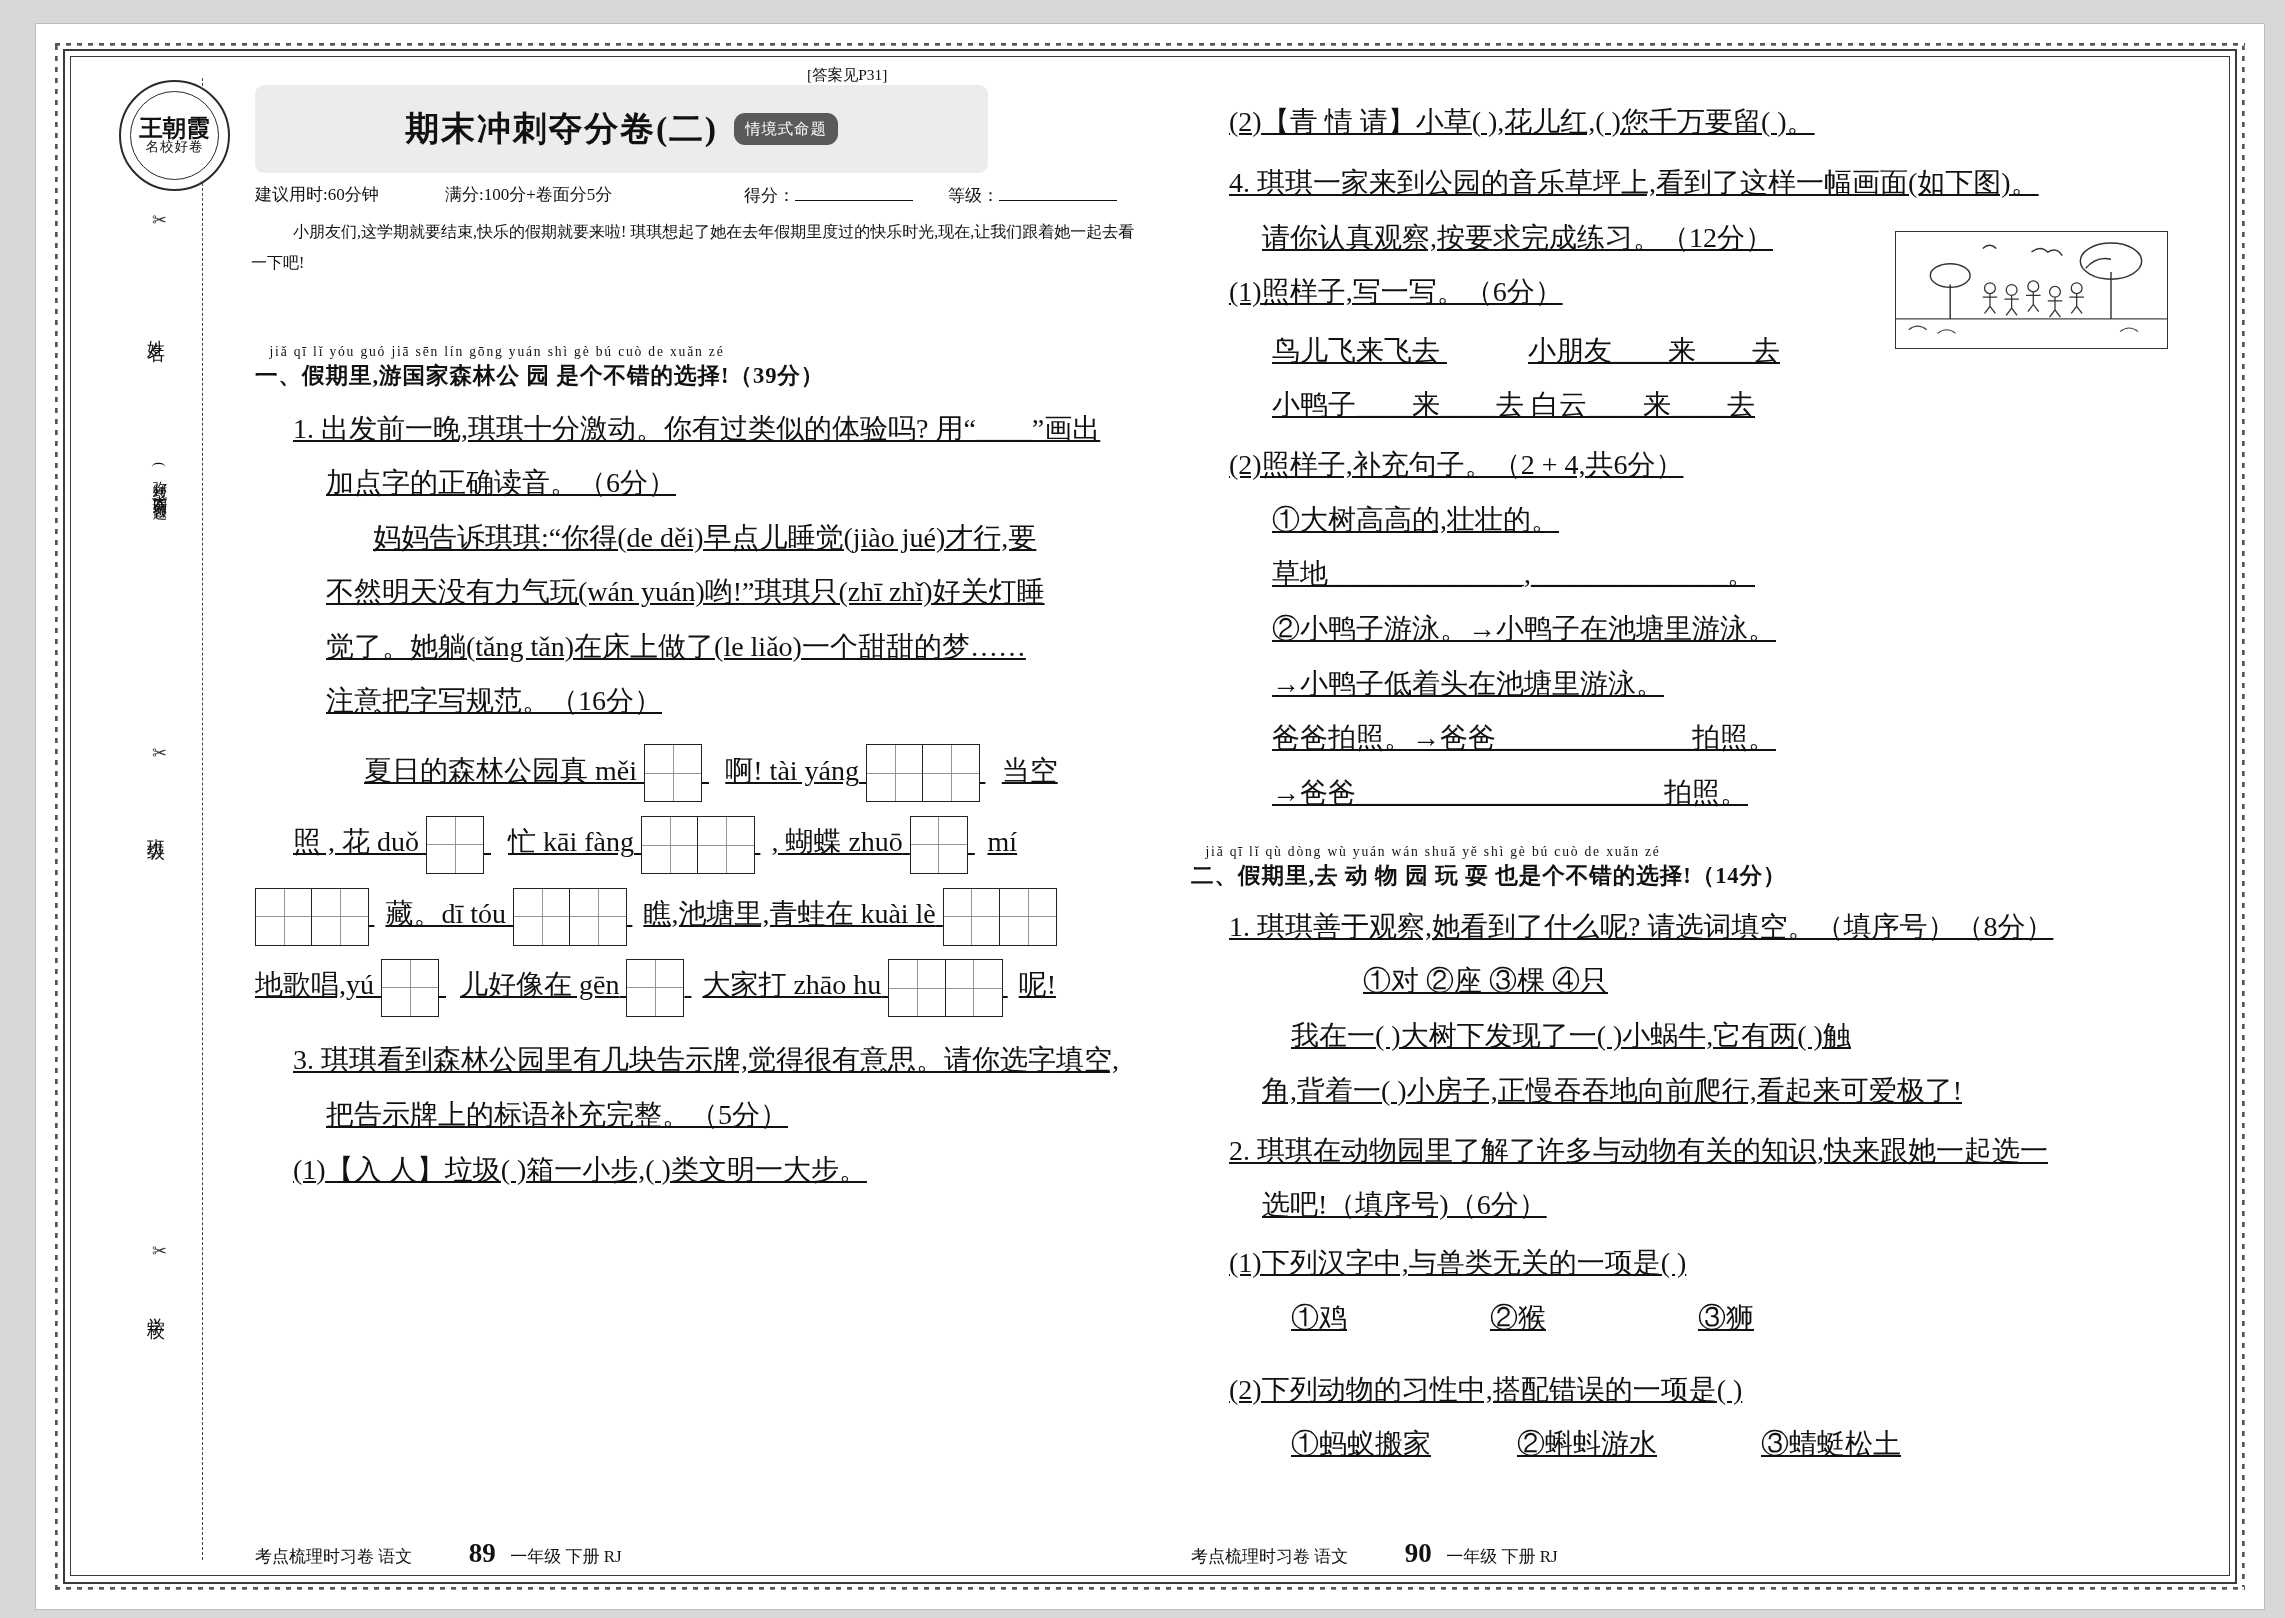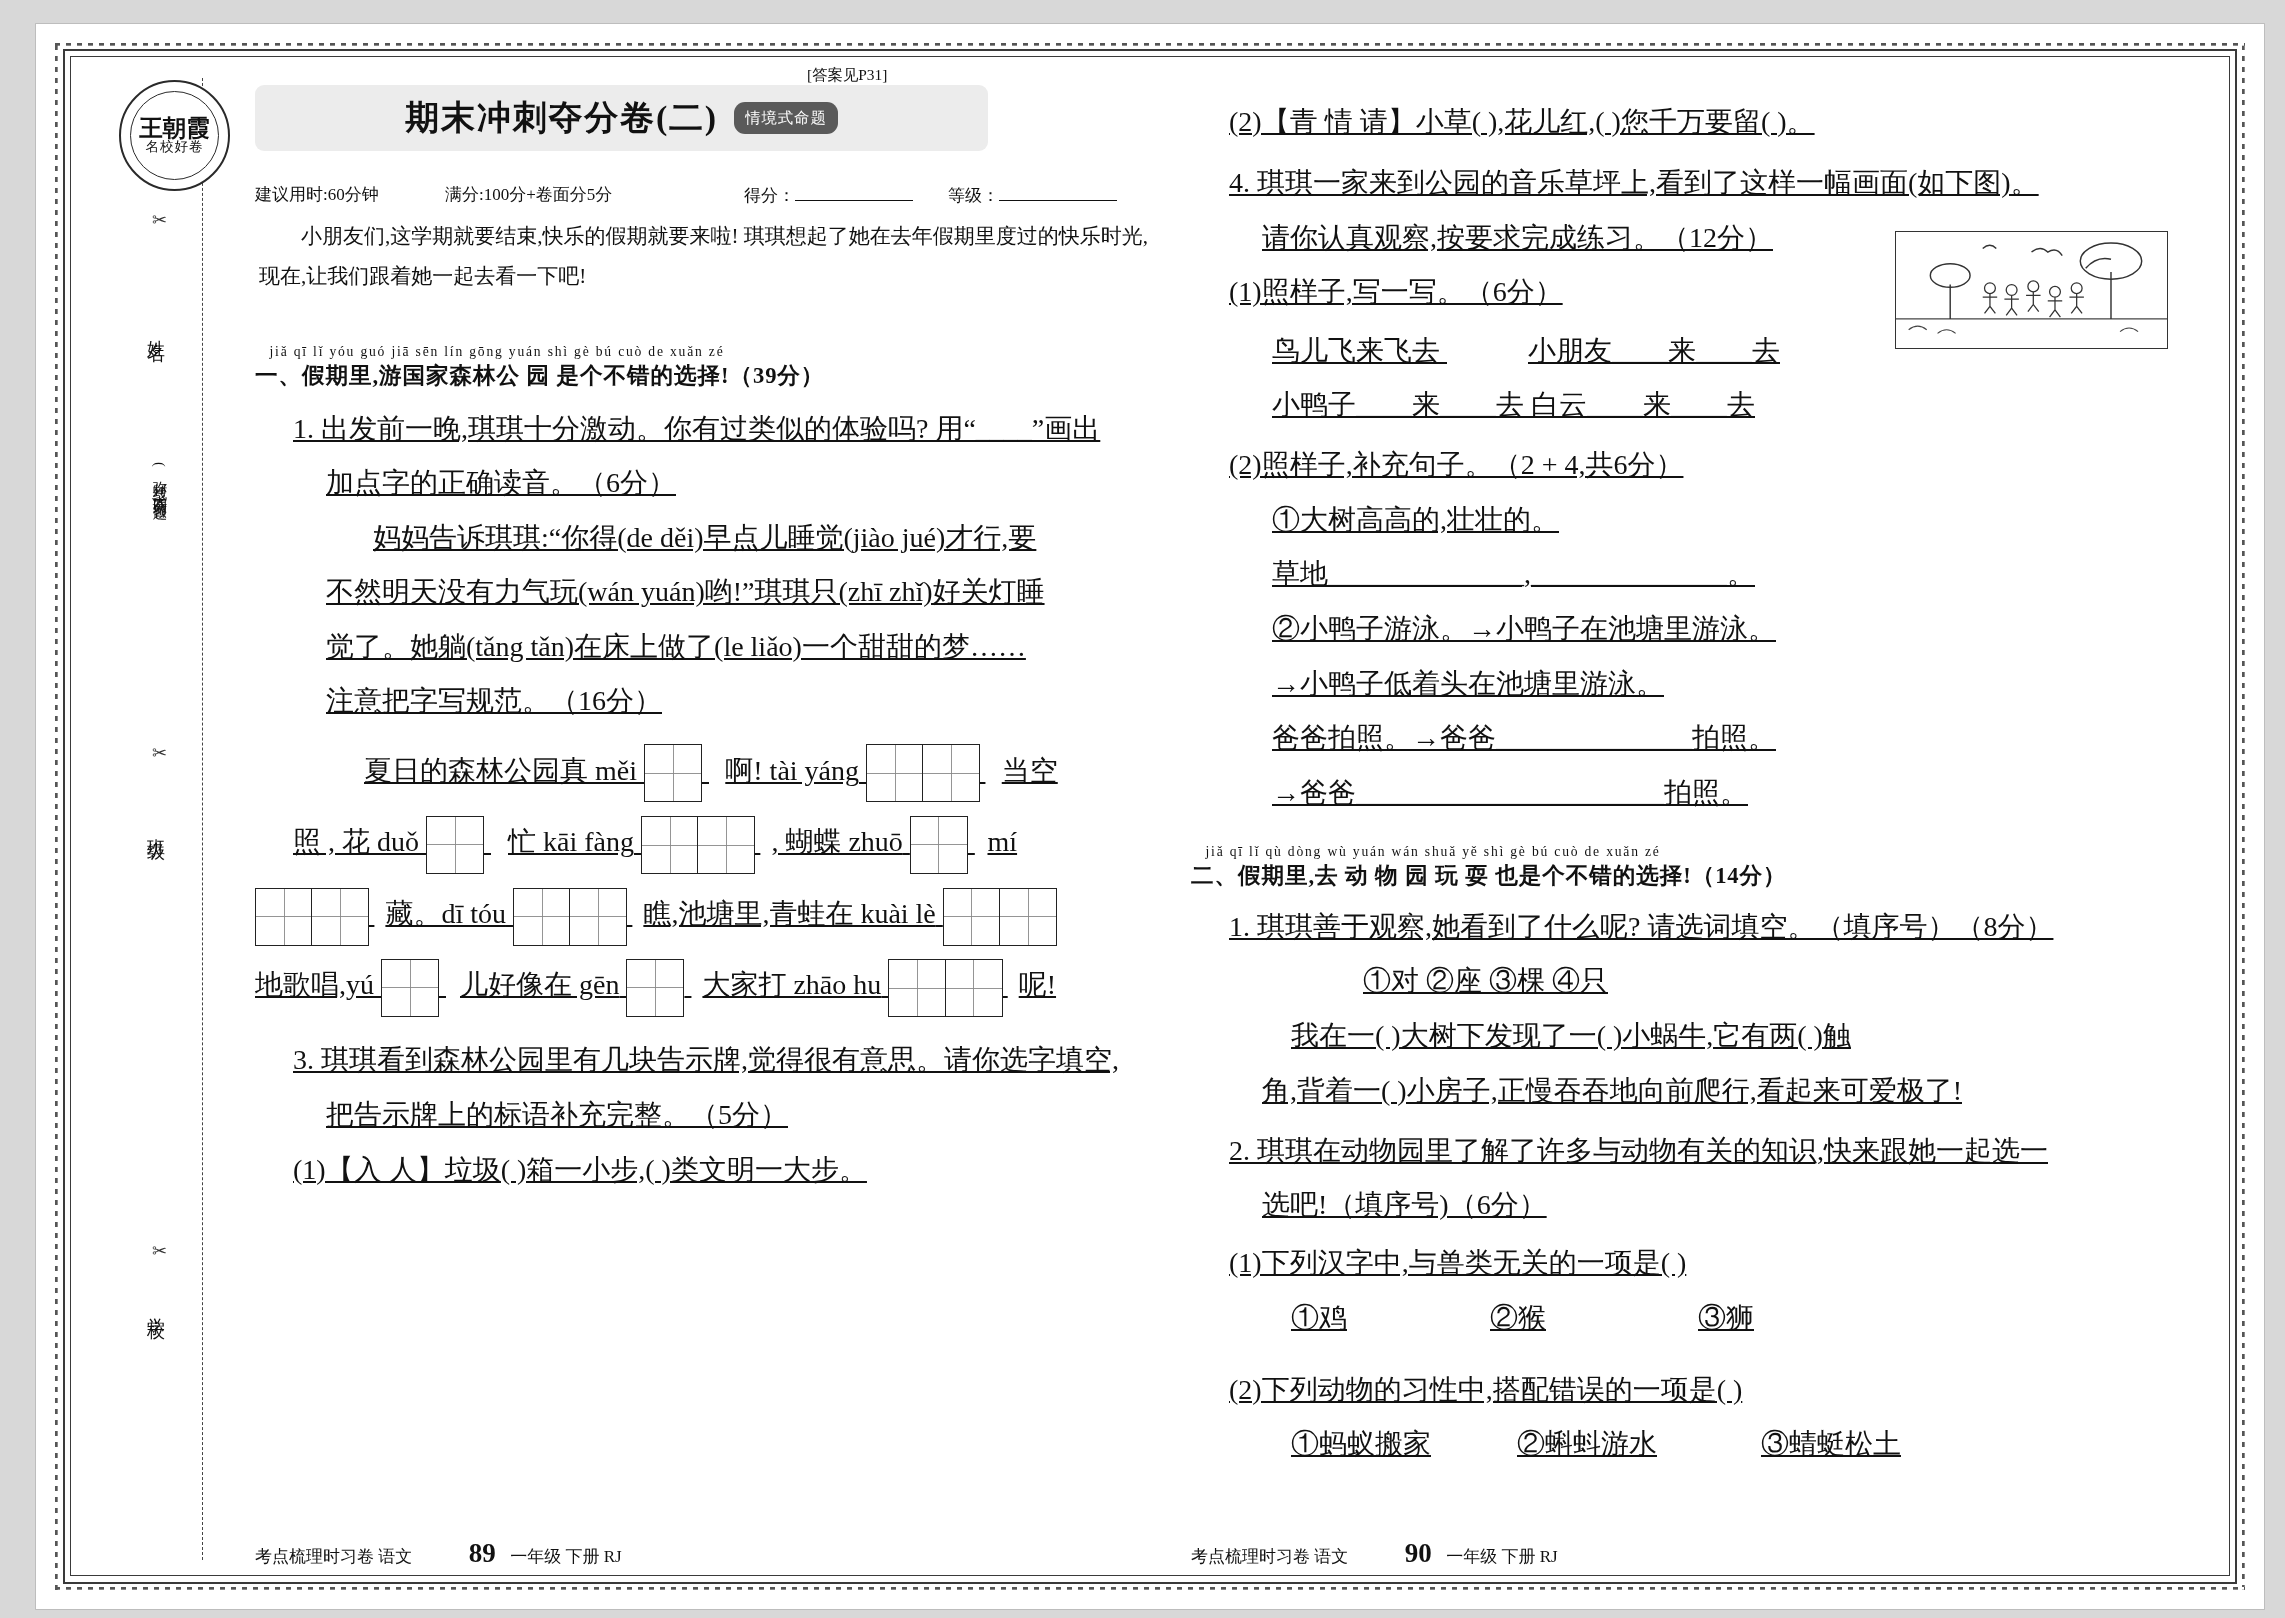--- a/index.html
+++ b/index.html
@@ -62,42 +62,42 @@
     display:flex;align-items:center;justify-content:center;
     background:#fff;
   }
   .seal .sealinner{
     width:87px;height:87px;border:1.8px solid #2a2a2a;border-radius:50%;
     display:flex;flex-direction:column;align-items:center;justify-content:center;
     font-size:13.6px;line-height:1.05;letter-spacing:0.9px;text-align:center;
   }
   .seal .big{font-size:23.5px;font-weight:bold;letter-spacing:0;}
   .title-bar{
-    position:absolute;left:136px;top:12.7px;width:733px;height:66px;
+    position:absolute;left:136px;top:12.7px;width:733px;height:88px;
     background:#ececec;border-radius:9px;
     display:flex;align-items:center;justify-content:center;gap:16.3px;
   }
   .title-bar .t{font-size:34px;font-weight:bold;letter-spacing:1.8px;}
   .tag{
     background:#5a5a5a;color:#fff;font-size:15.4px;border-radius:11px;
     padding:5.4px 11px;letter-spacing:0.9px;
   }
   .metaline{
     position:absolute;left:136px;top:109px;width:887px;
     font-size:17px;display:flex;align-items:center;
   }
   .metaline .m1{width:190px;}
   .metaline .m2{width:299px;}
   .metaline .m3{width:204px;}
   .ul{display:inline-block;border-bottom:0.9px solid #111;width:136px;height:18px;}
   .ul.s{width:118px;}
 
   .intro{
-    position:absolute;left:140px;top:143px;width:891px;
-    font-size:21px;line-height:1.95;text-indent:42px;
+    position:absolute;left:132px;top:143px;width:891px;
+    font-size:16px;line-height:1.95;text-indent:42px;
   }
 
   
   .pinyin-row{font-size:13.6px;letter-spacing:1.8px;color:#111;}
   .sec-h{font-size:22.6px;font-weight:bold;letter-spacing:0.9px;}
   .q{font-size:28px;line-height:1.95;text-decoration:underline;}
   .indent1{padding-left:38px;}
   .indent2{padding-left:71px;}
 
   

